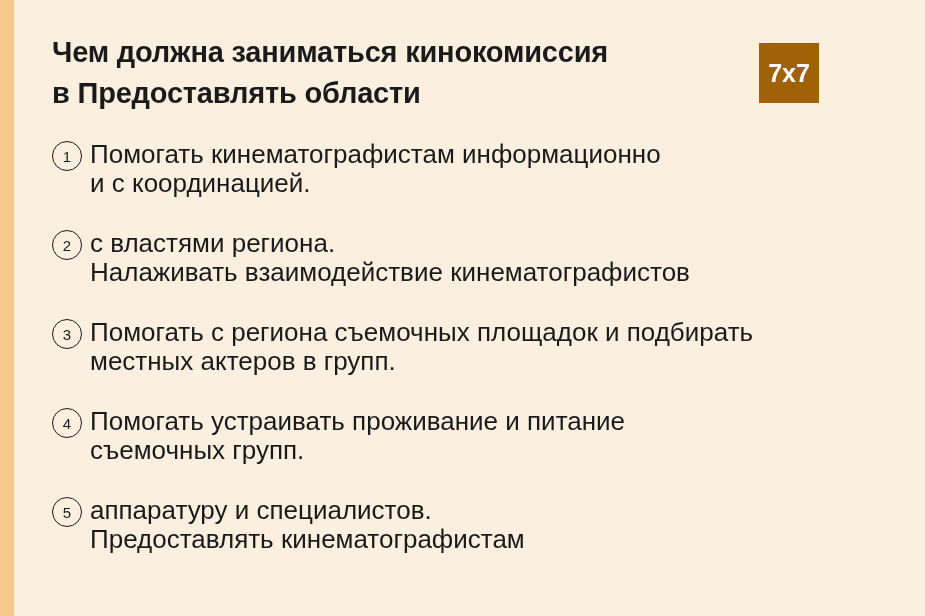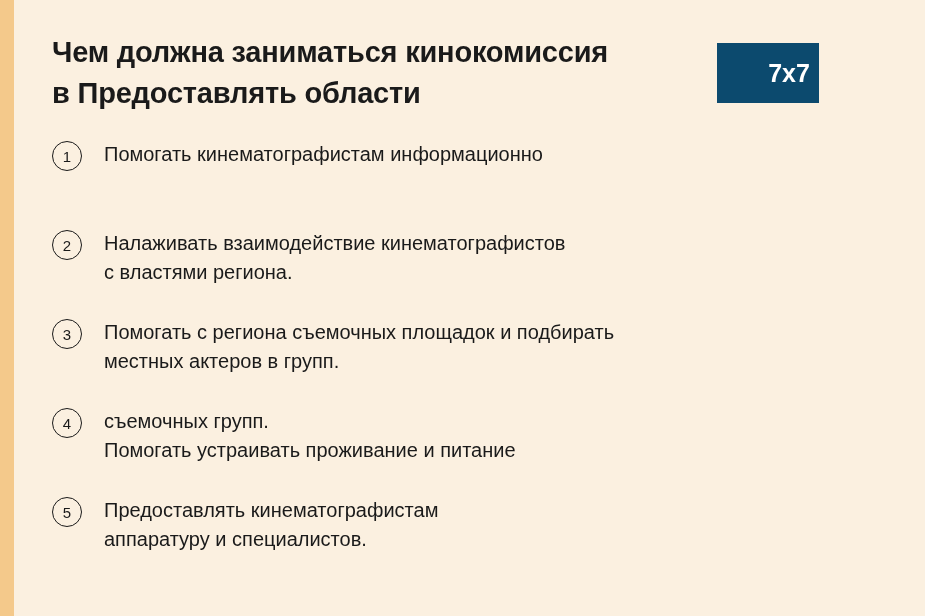--- a/index.html
+++ b/index.html
@@ -48,29 +48,28 @@
   }
   .title .line {
     display: block;
   }
   .logo {
     position: absolute;
     right: 53px;
     top: 43px;
     width: 60px;
     height: 60px;
-    background: #0c4a6e;
+    background: #a16207;
     color: #FFFFFF;
     font-size: 25px;
     font-weight: bold;
     display: flex;
     align-items: center;
     justify-content: center;
     letter-spacing: 0px;
-    padding-left: 42px;
   }
   .list {
     position: absolute;
     left: 0;
     top: 140px;
     width: 800px;
   }
   .item {
     position: relative;
     display: flex;
@@ -86,22 +85,22 @@
     border-radius: 50%;
     display: flex;
     align-items: center;
     justify-content: center;
     font-size: 15px;
     color: #1A1A1A;
     margin-top: 1px;
     box-sizing: border-box;
   }
   .text {
-    margin-left: 22px;
-    font-size: 20px;
+    margin-left: 8px;
+    font-size: 26px;
     line-height: 29px;
     color: #1A1A1A;
     max-width: 740px;
   }
   .text .line {
     display: block;
   }
 </style>
 </head>
 <body>
@@ -118,50 +117,51 @@
     </div>
 
     <div class="logo">7x7</div>
 
     <div class="list">
 
       <div class="item">
         <div class="num">1</div>
         <div class="text">
           <span class="line">Помогать кинематографистам информационно</span>
+          <span class="line">и с координацией.</span>
         </div>
       </div>
 
       <div class="item">
         <div class="num">2</div>
         <div class="text">
+          <span class="line">с властями региона.</span>
           <span class="line">Налаживать взаимодействие кинематографистов</span>
-          <span class="line">с властями региона.</span>
         </div>
       </div>
 
       <div class="item">
         <div class="num">3</div>
         <div class="text">
           <span class="line">Помогать с региона съемочных площадок и подбирать</span>
           <span class="line">местных актеров в групп.</span>
         </div>
       </div>
 
       <div class="item">
         <div class="num">4</div>
         <div class="text">
+          <span class="line">Помогать устраивать проживание и питание</span>
           <span class="line">съемочных групп.</span>
-          <span class="line">Помогать устраивать проживание и питание</span>
         </div>
       </div>
 
       <div class="item">
         <div class="num">5</div>
         <div class="text">
+          <span class="line">аппаратуру и специалистов.</span>
           <span class="line">Предоставлять кинематографистам</span>
-          <span class="line">аппаратуру и специалистов.</span>
         </div>
       </div>
 
     </div>
   </div>
 </div>
 
 </body></html>

